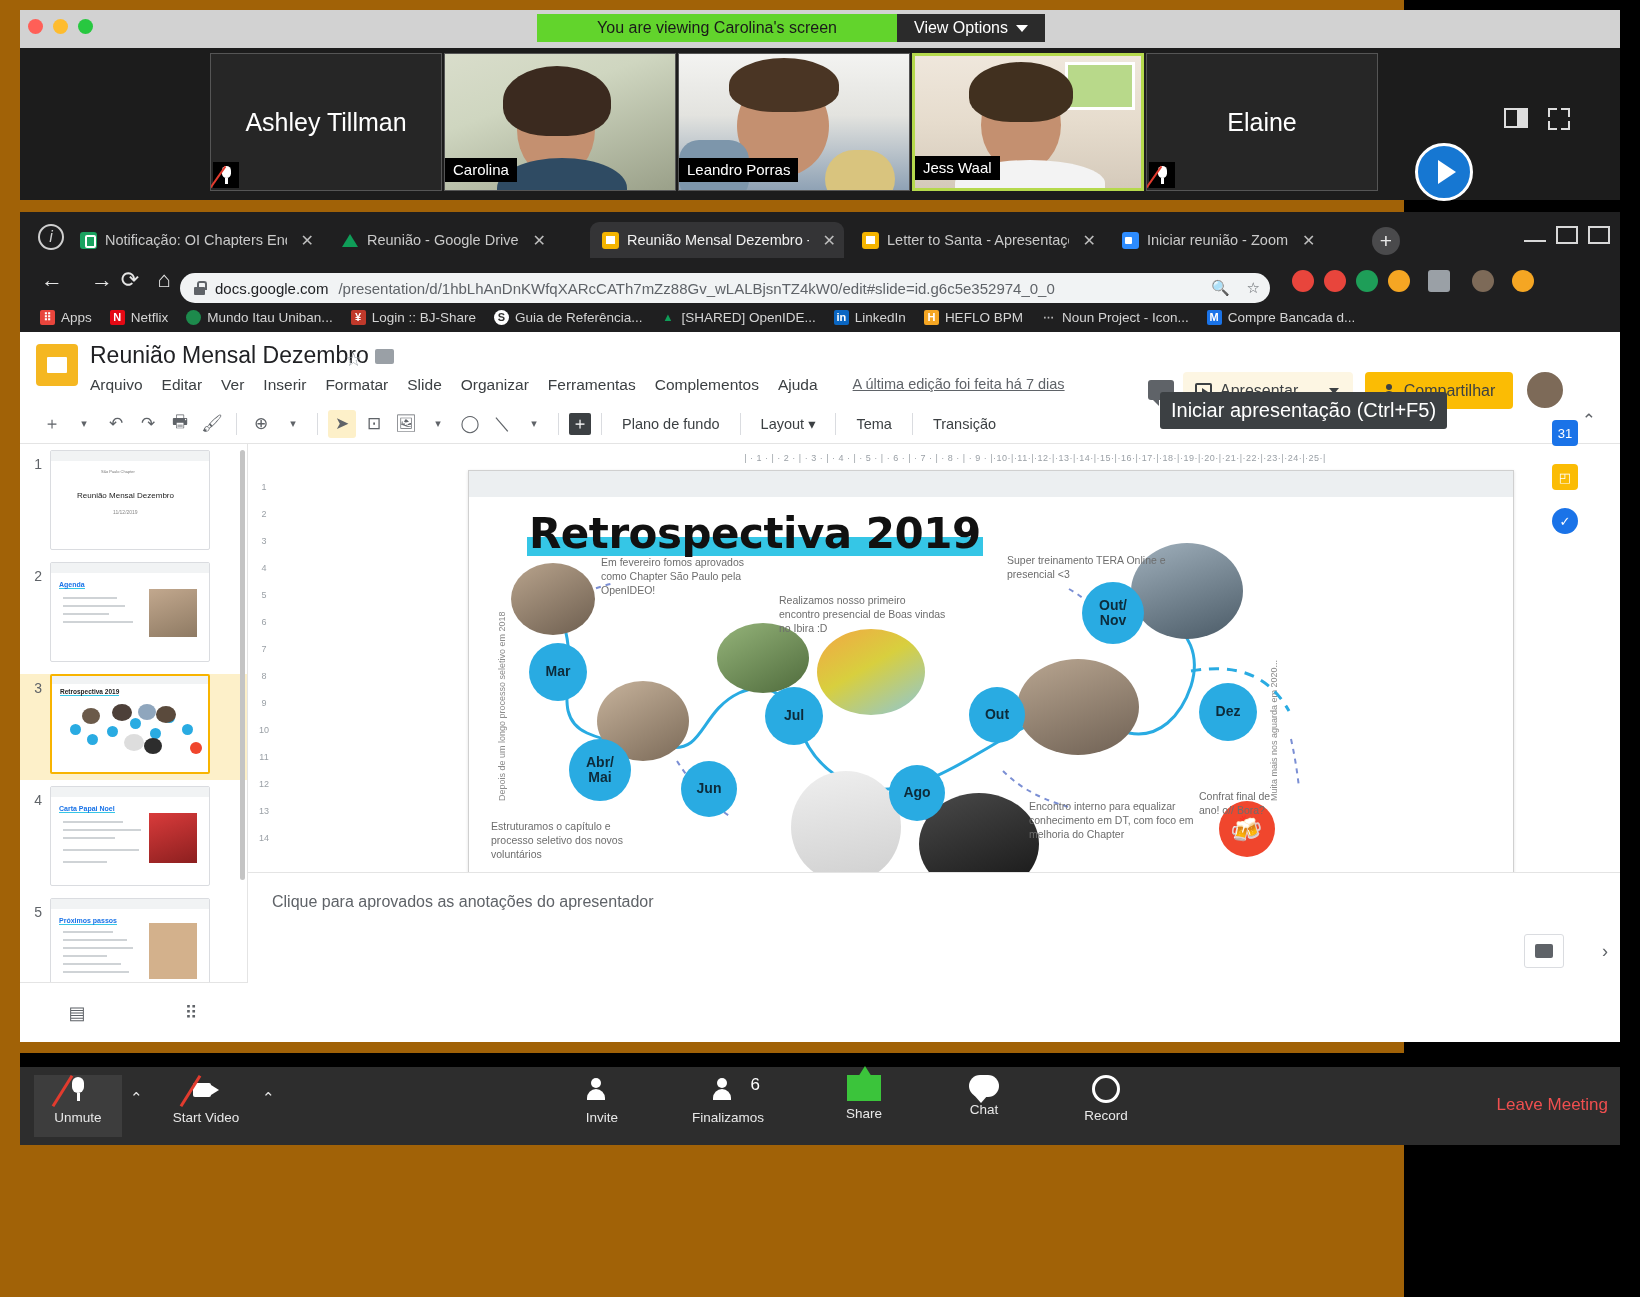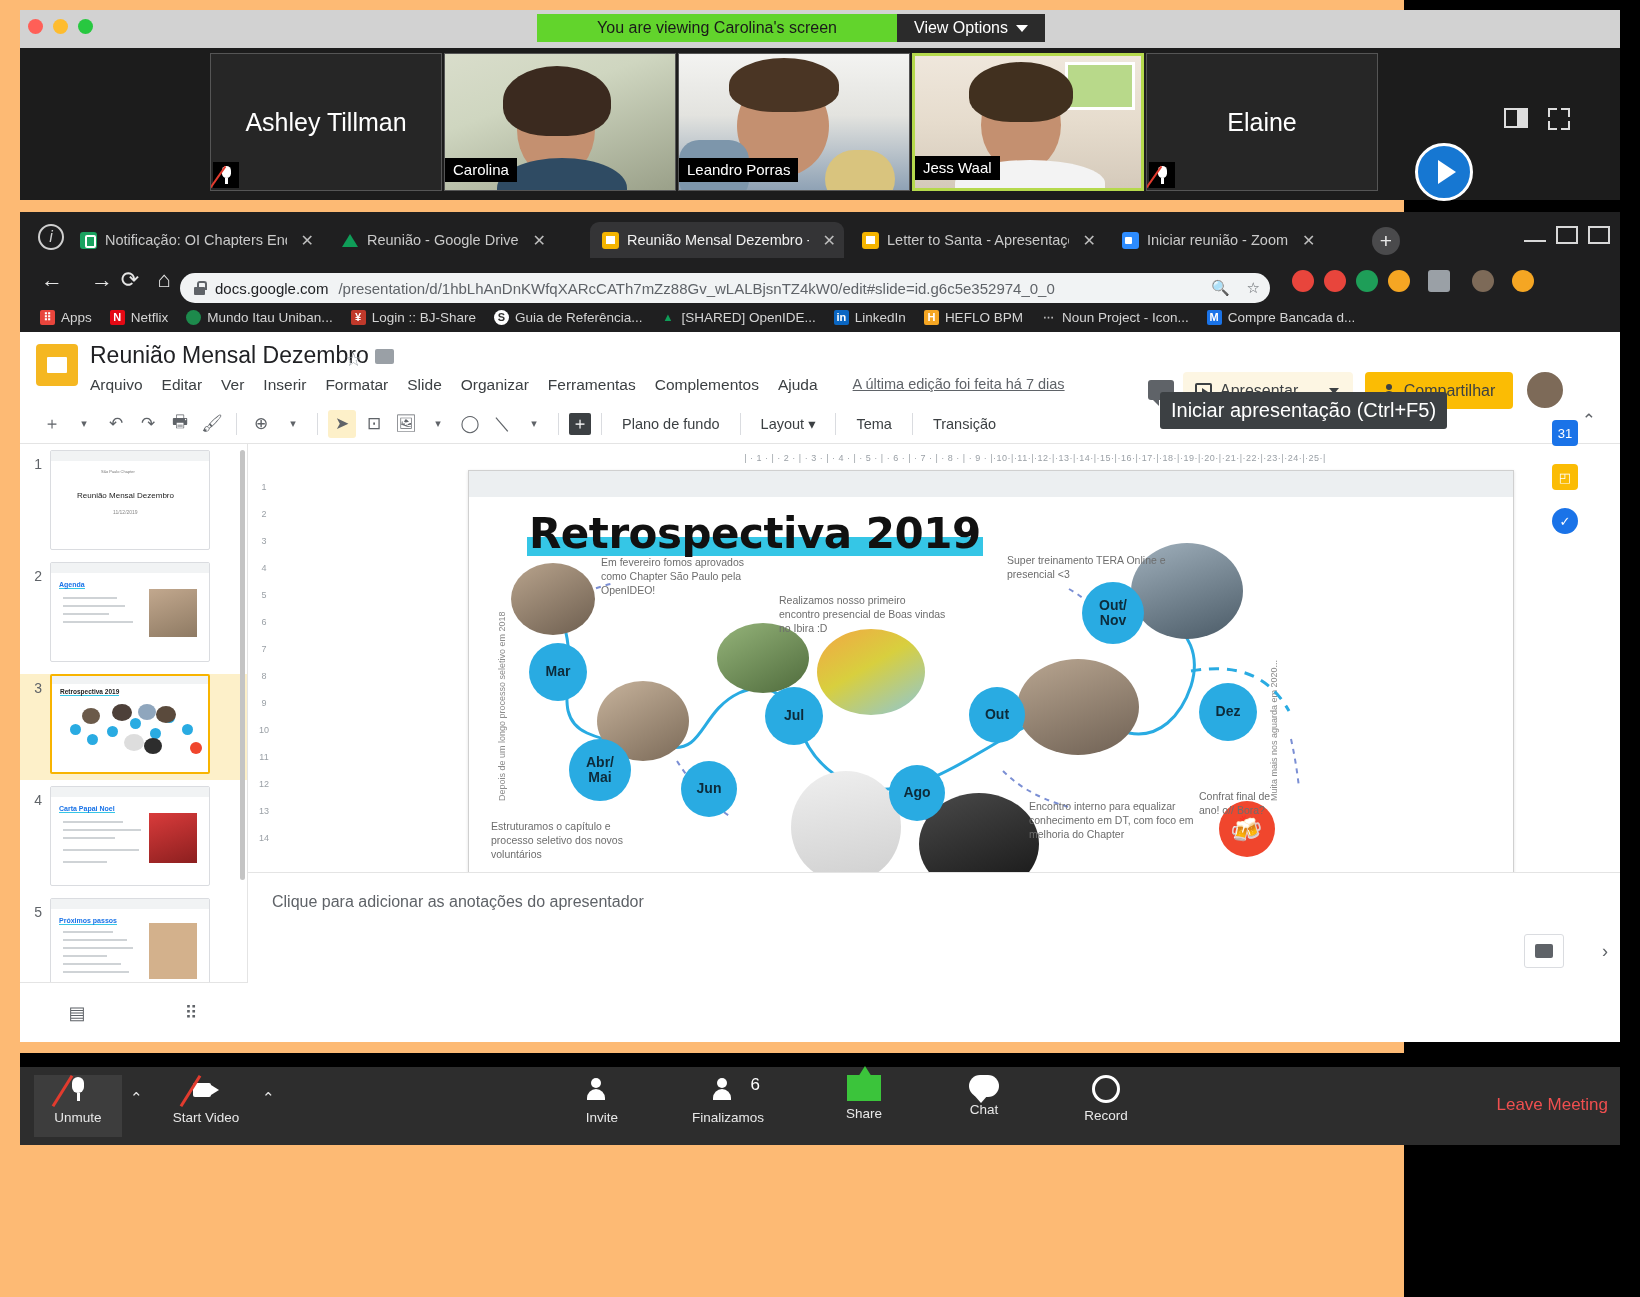--- a/index.html
+++ b/index.html
@@ -2,21 +2,21 @@
 <html><head>
 <meta charset="utf-8">
 <style>
   * { box-sizing: border-box; margin: 0; padding: 0; }
   html, body {
     width: 1640px; height: 1297px;
     background: #000;
     font-family: "Liberation Sans", sans-serif;
     overflow: hidden;
   }
-  .screen { position: relative; width: 1404px; height: 1297px; background: #fdba74; }
+  .screen { position: relative; width: 1404px; height: 1297px; background: #a16207; }
 
   
   .mac-bar { position: absolute; left: 20px; top: 10px; width: 1600px; height: 38px; background:#d2d2d2; }
   .traffic { position: absolute; top: 19px; left: 28px; display: flex; gap: 10px; }
   .dot { width: 15px; height: 15px; border-radius: 50%; }
   .dot.r { background:#ff5f57; } .dot.y { background:#febc2e; } .dot.g { background:#28c840; }
 
   .viewing-banner {
     position: absolute; left: 537px; top: 14px; width: 360px; height: 28px;
     background: #62d42c; color:#1a1a1a; font-size: 16px;
@@ -658,21 +658,21 @@
         <div class="cap" style="left:328px;top:404px;width:170px;">Realizamos nosso primeiro evento aberto ao público Desafio Cyber na FIAP</div>
         <div class="cap" style="left:538px;top:82px;width:170px;">Super treinamento TERA Online e presencial &lt;3</div>
         <div class="cap" style="left:560px;top:328px;width:170px;">Encontro interno para equalizar conhecimento em DT, com foco em melhoria do Chapter</div>
         <div class="cap" style="left:730px;top:318px;width:90px;">Confrat final de ano! o// Bora?</div>
 
         <div class="dots3">• • •</div>
       </div>
     </div>
 
     <div class="notes-area">
-      <div class="notes-text">Clique para adicionar as anotações do apresentador</div>
+      <div class="notes-text">Clique para aprovados as anotações do apresentador</div>
       <div class="notes-btn">
         <span style="width:18px;height:14px;background:#5f6368;border-radius:2px;display:block;"></span>
       </div>
       <div class="notes-arrow">›</div>
     </div>
 
     <div class="bottom-left-bar">
       <span class="bl-ico">▤</span>
       <span class="bl-ico">⠿</span>
     </div>

